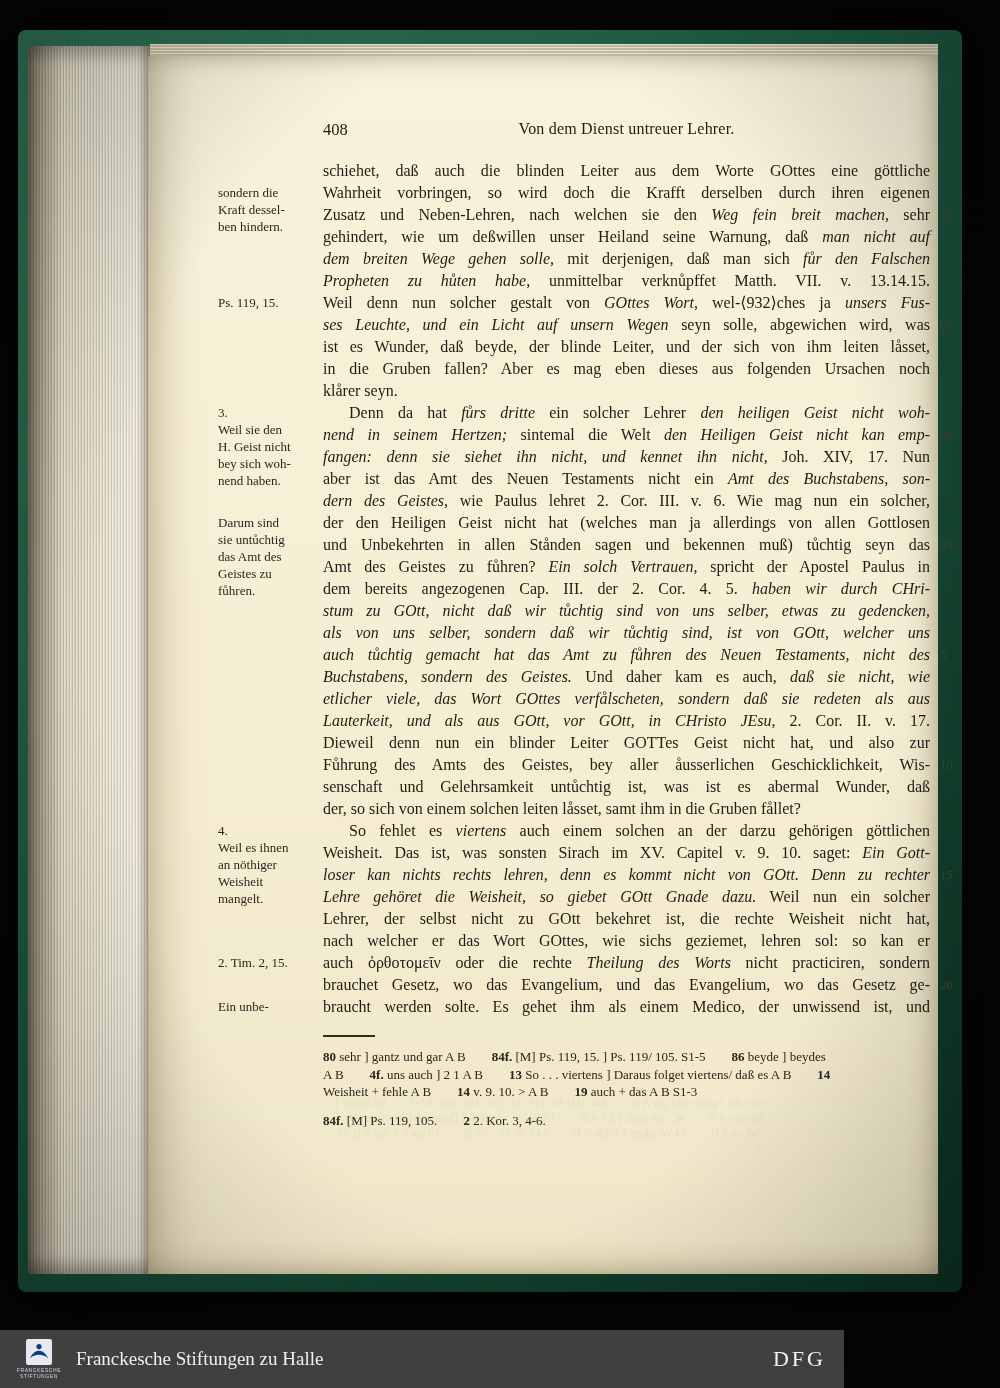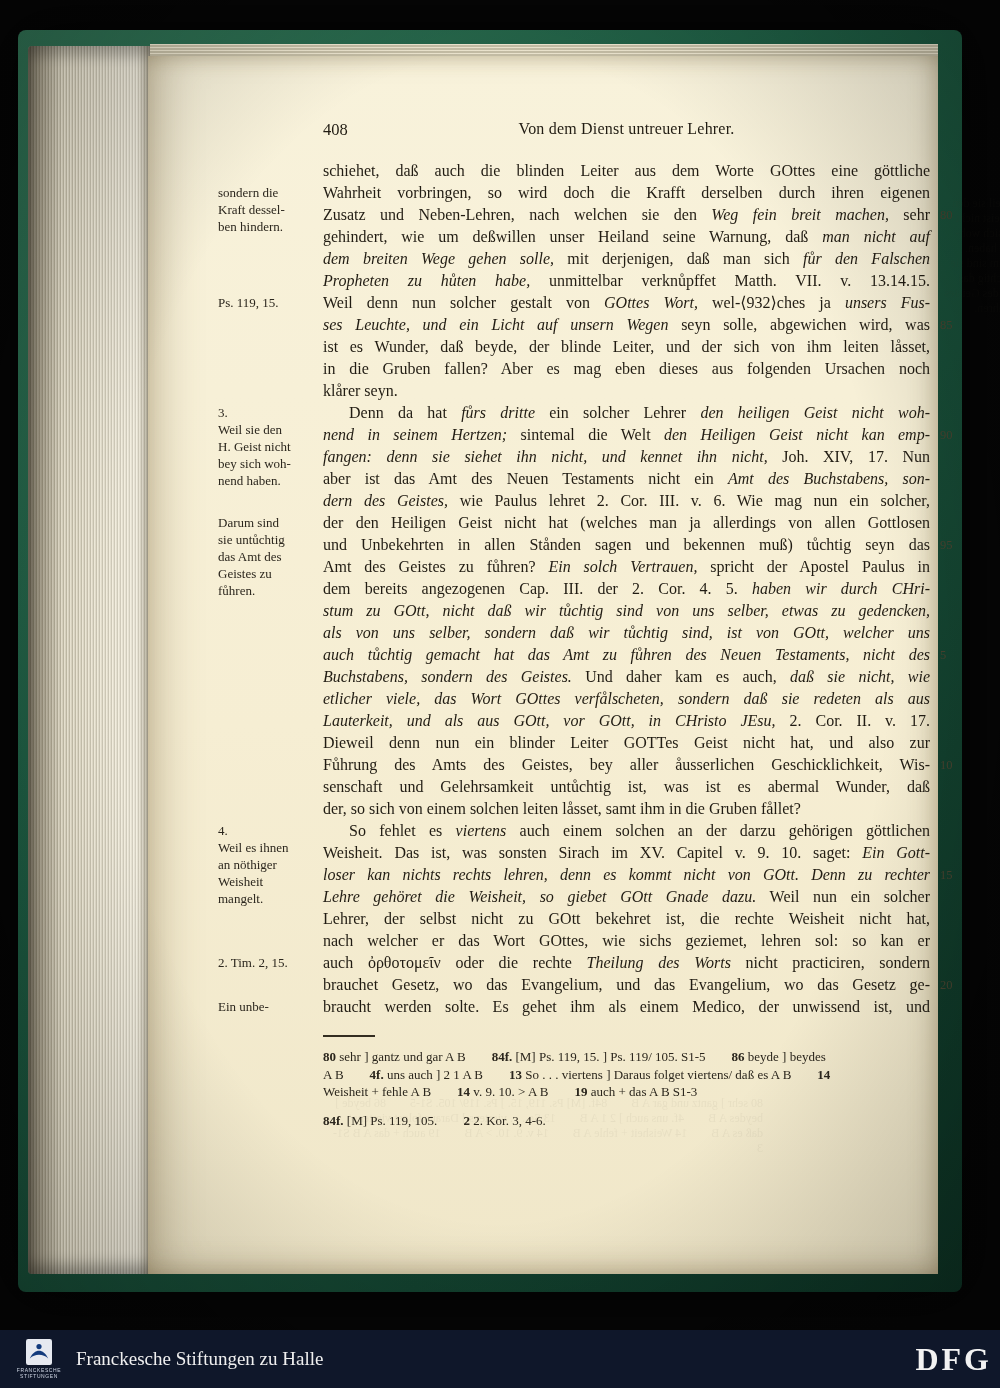--- a/index.html
+++ b/index.html
@@ -43,27 +43,27 @@
   #apparatus1{top:992px;}
   #apparatus2{top:1056px;}
   .app-line b{font-weight:bold;}
 
   .ghost{position:absolute;transform:scaleX(-1);color:#4a4434;opacity:.06;filter:blur(.7px);pointer-events:none;}
 
   .vignette{position:absolute;inset:0;pointer-events:none;
       background:radial-gradient(ellipse at 50% 46%,rgba(0,0,0,0) 55%,rgba(0,0,0,.28) 100%);}
 
   
-  .footer-bar{position:absolute;left:0;bottom:0;width:1000px;height:58px;background:#0f172a;
+  .footer-bar{position:absolute;left:0;bottom:0;width:844px;height:58px;background:#404040;
       display:flex;align-items:center;z-index:5;}
   .flogo{margin-left:14px;width:50px;display:flex;flex-direction:column;align-items:center;}
   .flogo-caption{margin-top:2px;font-family:"Liberation Sans",sans-serif;font-size:5px;line-height:6px;
       letter-spacing:.6px;color:#cfd6e4;text-align:center;}
   .institution{color:#efefef;font-size:19px;margin-left:12px;}
-  .dfg{margin-left:auto;margin-right:8px;color:#f2f2f2;font-size:32px;font-weight:bold;letter-spacing:3px;}
+  .dfg{margin-left:auto;margin-right:18px;color:#f2f2f2;font-size:22px;font-weight:normal;letter-spacing:3px;}
 </style>
 </head>
 <body>
 
 <div class="stage">
 
   <div class="book-cover"></div>
   <div class="page-stack"></div>
   <div class="top-edge"></div>
 

